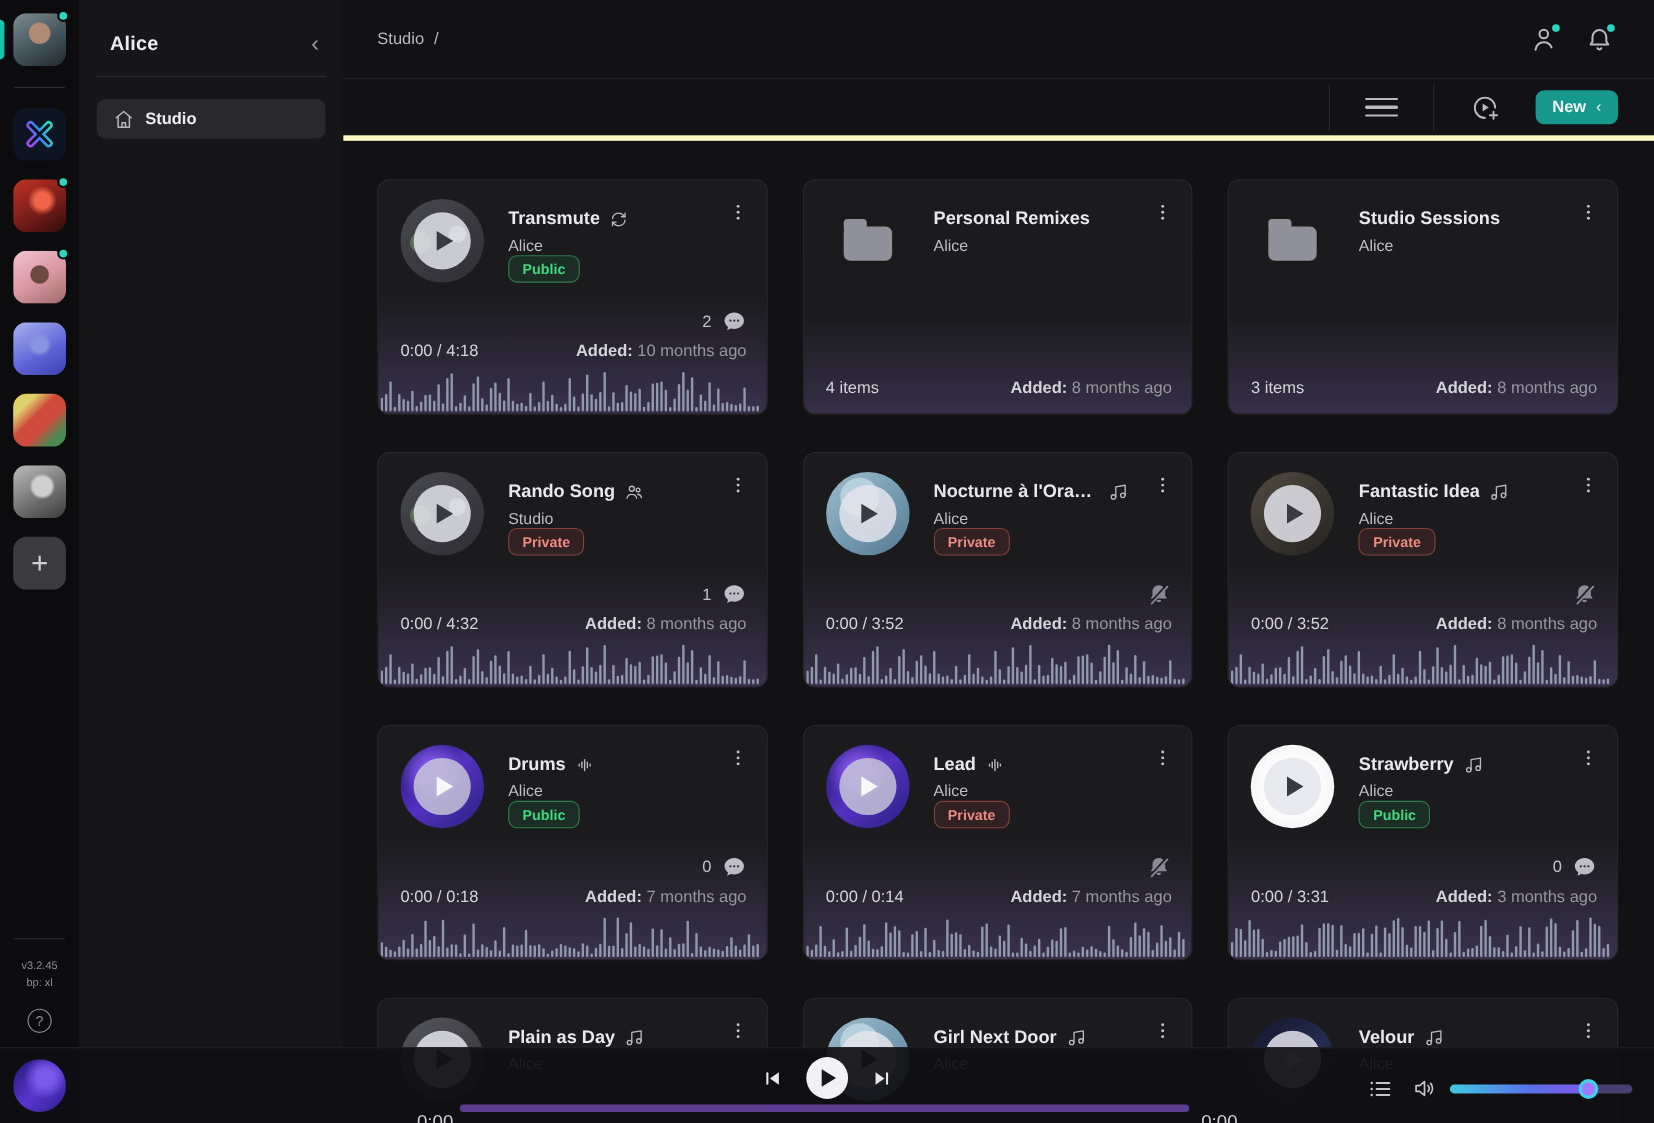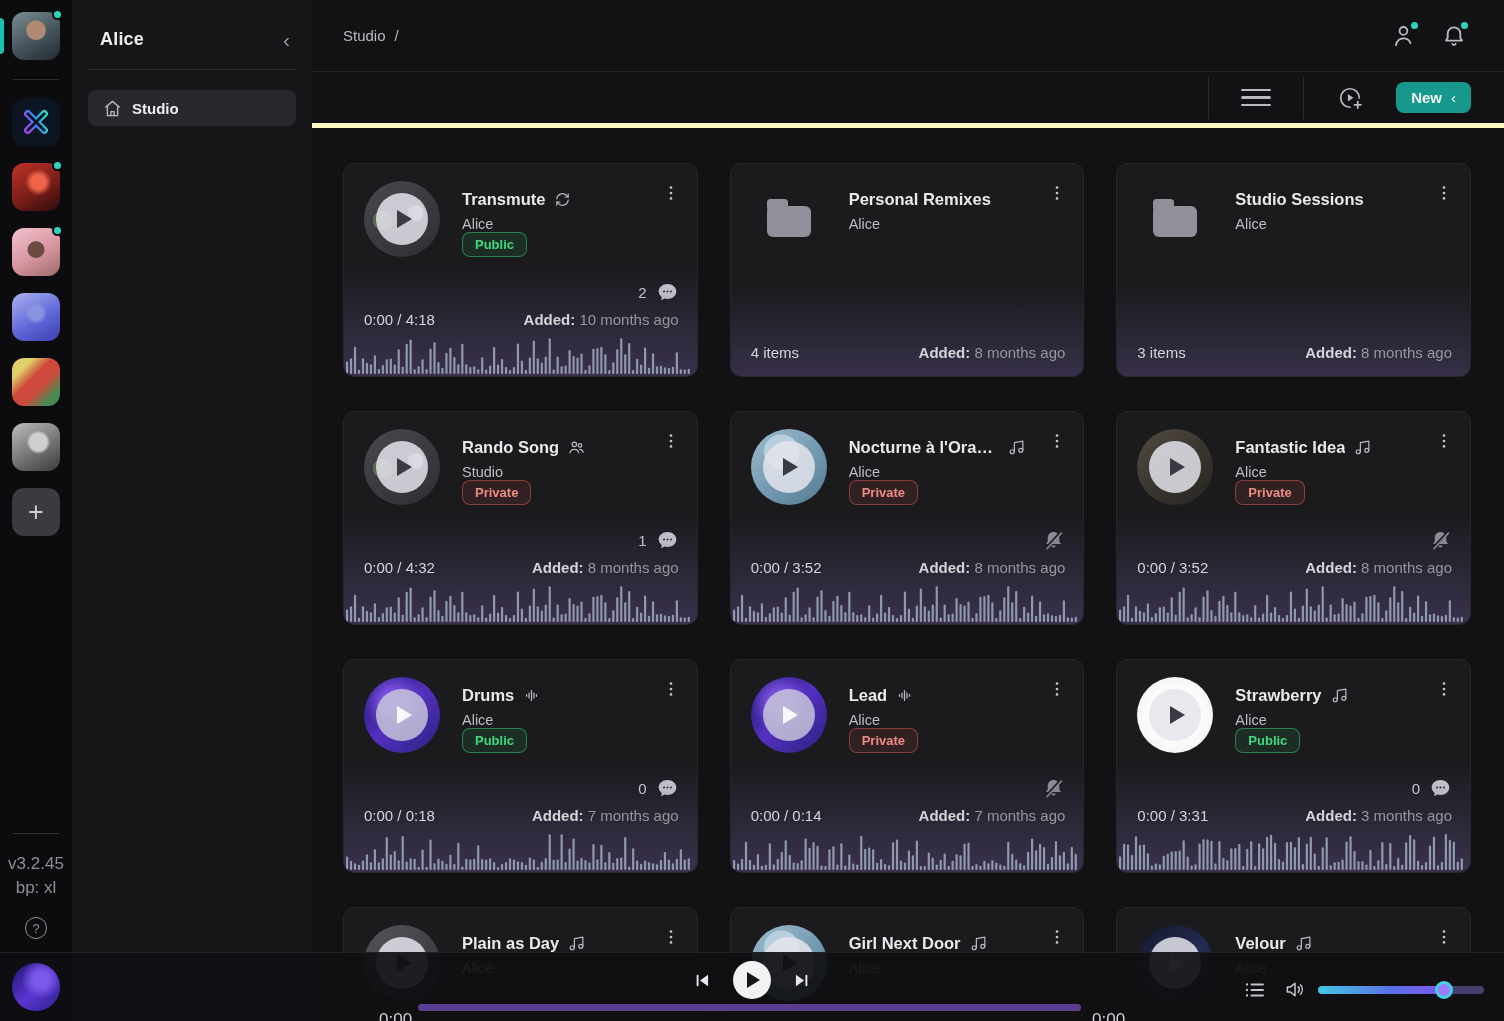--- a/index.html
+++ b/index.html
@@ -18,21 +18,21 @@
   .logo-tile{background:#0e1522;display:flex;align-items:center;justify-content:center}
   .logo-tile svg{width:44px;height:44px}
   .plus-tile{background:#3a3a3f;color:#cfcfd4;display:flex;align-items:center;justify-content:center;font-size:27px;font-weight:300}
   .av-a1{background:radial-gradient(circle at 50% 38%,#b08a72 0 24%,transparent 27%),linear-gradient(150deg,#7c8d93,#45545c 55%,#222a30)}
   .av-a2{background:radial-gradient(circle at 55% 40%,#f0654a 0 18%,transparent 34%),linear-gradient(150deg,#c03325,#741b18 60%,#2e0c0e)}
   .av-a3{background:radial-gradient(circle at 50% 45%,#6b4a42 0 22%,transparent 25%),linear-gradient(150deg,#f2c3cf,#d895a0 55%,#9c6a68)}
   .av-a4{background:radial-gradient(circle at 50% 42%,#8a93e0 0 18%,transparent 30%),linear-gradient(150deg,#aab2f0,#5d63d6 60%,#3c3fae)}
   .av-a5{background:linear-gradient(135deg,#e0d06a 0 22%,#cf4a3c 42% 60%,#4a8a52 82%)}
   .av-a6{background:radial-gradient(circle at 55% 40%,#cfcfcf 0 22%,transparent 30%),linear-gradient(150deg,#bdbdbd,#6e6e6e 60%,#3a3a3a)}
   .rail-bottom{margin-top:auto;display:flex;flex-direction:column;align-items:center;padding-bottom:82px;width:100%}
-  .ver{font-size:17px;color:#8e8e94;line-height:1.45}
+  .ver{font-size:10px;color:#8e8e94;line-height:1.45}
   .help{width:22px;height:22px;border:1.6px solid #8e8e94;border-radius:50%;color:#8e8e94;
     display:flex;align-items:center;justify-content:center;font-size:13px;margin-top:16px;cursor:pointer;background:none}
 
   
   .sidebar{position:absolute;left:72px;top:0;bottom:0;width:240px;background:#161619;z-index:5;padding-top:22px}
   .sb-head{display:flex;align-items:center;justify-content:space-between;padding:0 22px 0 28px;height:34px}
   .sb-title{font-size:18px;font-weight:700;color:#ededf0;letter-spacing:.2px}
   .sb-collapse{color:#9a9aa0;font-size:21px;cursor:pointer;background:none;border:none;line-height:1}
   .sb-divider{height:1px;background:#2c2c31;margin:13px 16px 20px}
   .menu{list-style:none;padding:0 16px}

